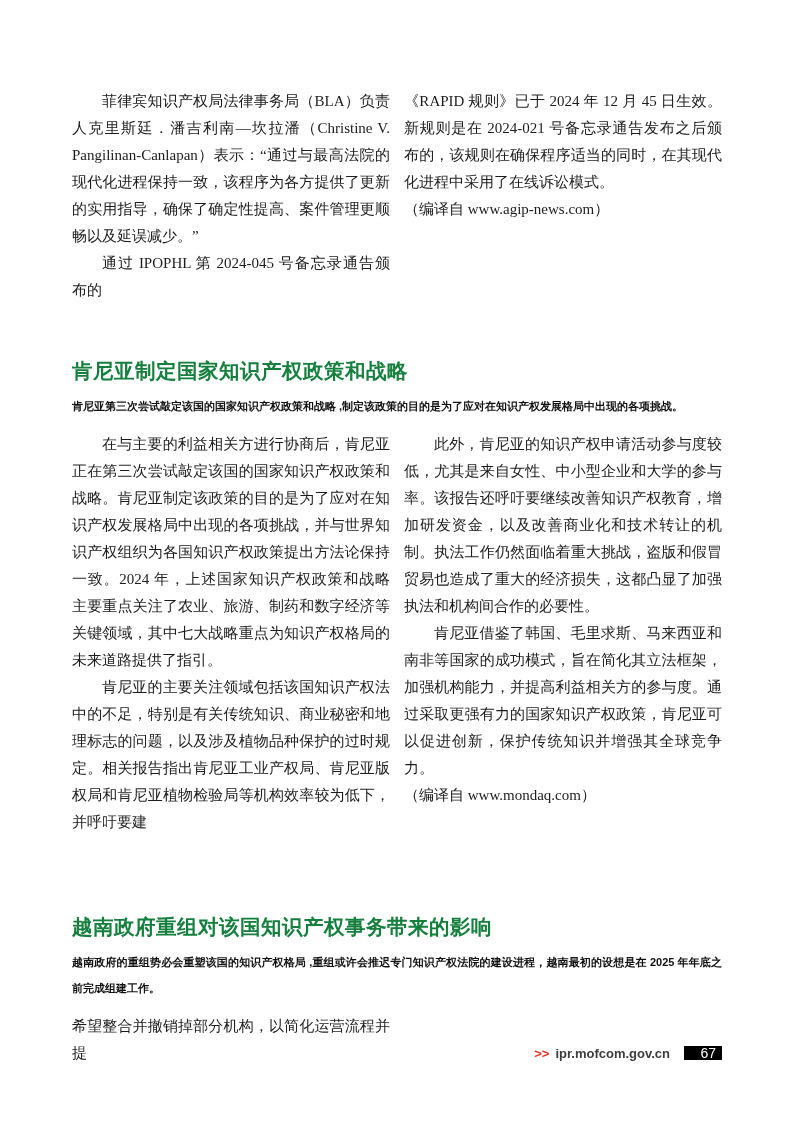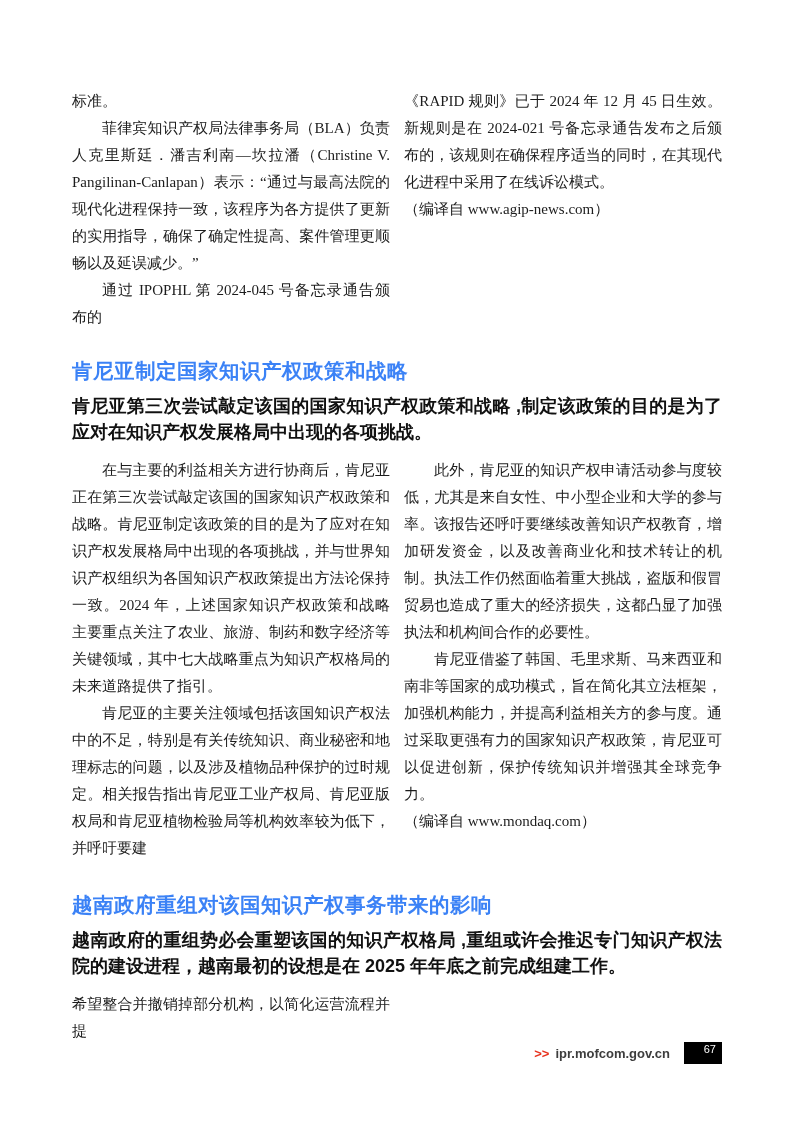--- a/index.html
+++ b/index.html
@@ -8,21 +8,21 @@
     width: 794px;
     height: 1122px;
     background: #ffffff;
     overflow: hidden;
     font-family: "Liberation Serif", "DejaVu Serif", serif;
     color: #1c1c1c;
   }
   .section { position: absolute; left: 72px; width: 650px; }
   .top-article  { top: 88px; }
   .kenya-article { top: 356px; }
-  .vietnam-article { top: 890px; }
+  .vietnam-article { top: 912px; }
 
   .cols { display: flex; gap: 14px; }
   .col { width: 318px; }
 
   p.body {
     margin: 0;
     font-size: 15px;
     line-height: 27px;
     text-align: justify;
     color: #1c1c1c;
@@ -30,28 +30,28 @@
   }
   p.indent { text-indent: 2em; }
   p.source { }
 
   h2.article-title {
     margin: 0 0 7px 0;
     font-family: "Liberation Sans", "DejaVu Sans", sans-serif;
     font-weight: 700;
     font-size: 20.5px;
     line-height: 30px;
-    color: #3b82f6;
+    color: #15803d;
     letter-spacing: 0.5px;
   }
   p.article-subtitle {
     margin: 0 0 12px 0;
     font-family: "Liberation Sans", "DejaVu Sans", sans-serif;
     font-weight: 700;
-    font-size: 18px;
+    font-size: 11px;
     line-height: 26px;
     text-align: justify;
     color: #111111;
   }
 
   .footer {
     position: absolute;
     top: 1044px;
     right: 72px;
     display: flex;
@@ -69,38 +69,37 @@
   .footer .url {
     color: #3d3d3d;
     font-weight: 700;
     font-size: 13px;
     margin-right: 14px;
   }
   .footer .page-number-box {
     background: #000000;
     color: #ffffff;
     width: 38px;
-    height: 22px;
-    font-size: 11px;
+    height: 14px;
+    font-size: 14px;
     line-height: 15px;
     text-align: right;
     padding-right: 6px;
     box-sizing: border-box;
     font-weight: 400;
   }
 </style>
 </head>
 <body>
 
 <div class="page">
 
   <section class="section top-article">
     <div class="cols">
       <div class="col">
-        <p class="body">标准。</p>
         <p class="body indent">菲律宾知识产权局法律事务局（BLA）负责人克里斯廷．潘吉利南—坎拉潘（Christine V. Pangilinan-Canlapan）表示：“通过与最高法院的现代化进程保持一致，该程序为各方提供了更新的实用指导，确保了确定性提高、案件管理更顺畅以及延误减少。”</p>
         <p class="body indent">通过 IPOPHL 第 2024-045 号备忘录通告颁布的</p>
       </div>
       <div class="col">
         <p class="body">《RAPID 规则》已于 2024 年 12 月 45 日生效。新规则是在 2024-021 号备忘录通告发布之后颁布的，该规则在确保程序适当的同时，在其现代化进程中采用了在线诉讼模式。</p>
         <p class="body source">（编译自 www.agip-news.com）</p>
       </div>
     </div>
   </section>
 

